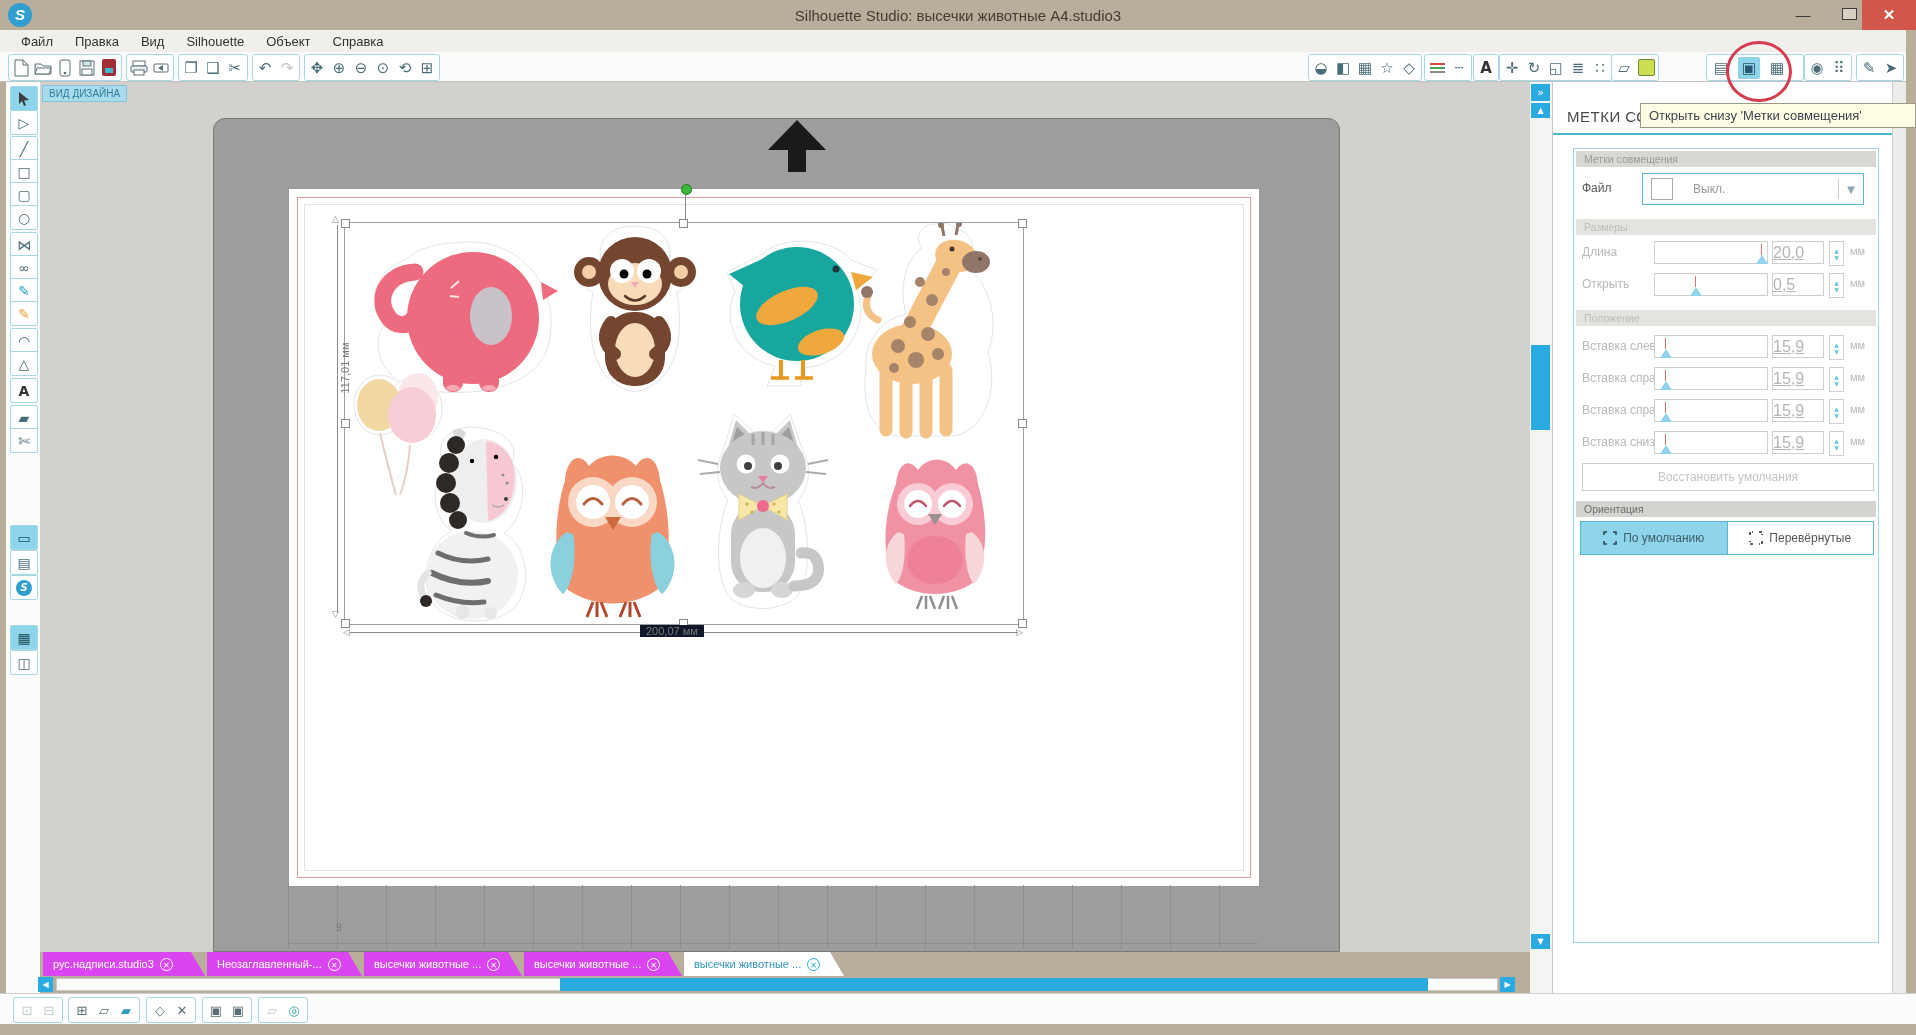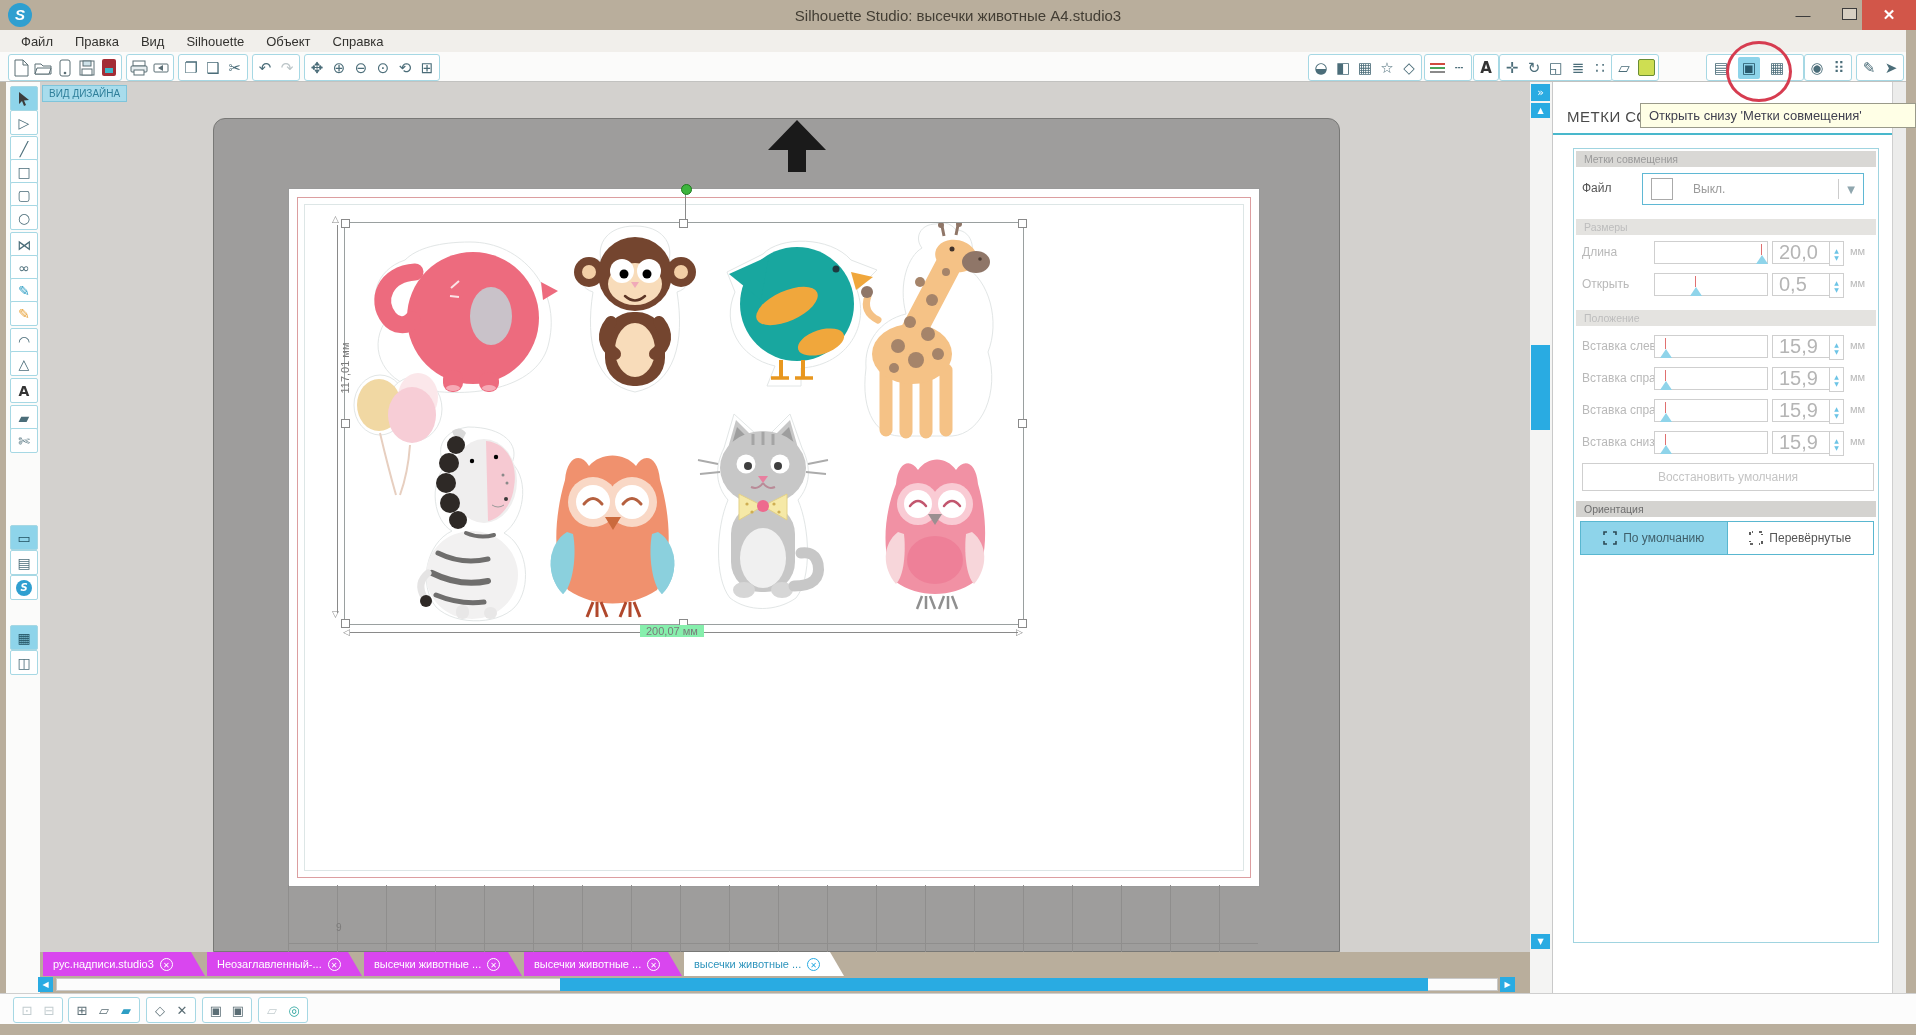--- a/index.html
+++ b/index.html
@@ -53,42 +53,42 @@
   .stk{position:absolute;}
   
   .selrect{position:absolute;left:304px;top:140px;width:678px;height:401px;border:1px solid #9aa0a0;}
   .handle{position:absolute;width:7px;height:7px;background:#fff;border:1px solid #8a8a8a;}
   .rotdot{position:absolute;left:641px;top:102px;width:9px;height:9px;border-radius:50%;background:#3db53d;border:1px solid #1e7a1e;}
   .rotline{position:absolute;left:645px;top:112px;width:1px;height:28px;background:#8a8a8a;}
   .dimvline{position:absolute;left:297px;top:143px;width:1px;height:388px;background:#8a8a8a;}
   .dimhline{position:absolute;left:310px;top:550px;width:668px;height:1px;background:#8a8a8a;}
   .dimarrow{position:absolute;color:#8a8a8a;font-size:9px;font-family:"DejaVu Sans",sans-serif;}
   .dimlabelv{position:absolute;left:270px;top:280px;color:#7a7a7a;font-size:11px;transform:rotate(-90deg);transform-origin:center;width:70px;text-align:center;background:transparent;}
-  .dimlabelh{position:absolute;left:600px;top:543px;color:#7a7a7a;font-size:11px;background:#86efac;padding:0 6px;}
+  .dimlabelh{position:absolute;left:600px;top:543px;color:#7a7a7a;font-size:11px;background:#0f172a;padding:0 6px;}
   
   .scrollcol{left:1530px;top:82px;width:22px;height:911px;background:#f4f4f3;}
   .sbtn{position:absolute;left:1px;width:19px;background:#29abe2;color:#fff;text-align:center;font-family:"DejaVu Sans",sans-serif;}
   
   .panel{left:1552px;top:82px;width:340px;height:911px;background:#fff;border-left:1px solid #c9c9c9;box-sizing:border-box;}
   .ptitle{position:absolute;left:14px;top:26px;font-size:15px;color:#4a4a4a;letter-spacing:0.5px;}
   .punder{position:absolute;left:0;top:51px;width:340px;height:2px;background:#49b8cc;}
   .pbox{position:absolute;left:20px;top:66px;width:306px;height:795px;border:1px solid #a0d4e0;box-sizing:border-box;}
   .gbar{position:absolute;left:2px;right:2px;height:16px;font-size:10.5px;line-height:16px;padding-left:8px;box-sizing:border-box;}
   .gbar.g1{background:#d9d8d5;color:#9a9a9a;}
   .gbar.gd{background:#e4e3e0;color:#bdbdbd;}
   .gbar.g2{background:#d4d3d0;color:#6e6e6e;}
   .prow{position:absolute;left:0;width:100%;height:24px;}
   .plabel{position:absolute;left:8px;top:4px;font-size:12px;}
   .plabel.on{color:#555;}
   .plabel.off{color:#b9b9b9;}
   .slider{position:absolute;left:80px;top:0;width:112px;height:21px;border:1px solid #cfcfcf;background:#fff;}
   .smark{position:absolute;top:0;height:100%;}
   .sline{position:absolute;left:3px;top:2px;width:1px;height:11px;background:#e07070;}
   .stri{position:absolute;left:-2px;bottom:-1px;width:0;height:0;border-left:6px solid transparent;border-right:6px solid transparent;border-bottom:9px solid #8fd4ea;}
-  .numbox{position:absolute;left:198px;top:0;width:50px;height:21px;border:1px solid #cfcfcf;color:#b5b5b5;font-size:20px;line-height:21px;padding-left:6px;background:#fff;}
+  .numbox{position:absolute;left:198px;top:0;width:50px;height:21px;border:1px solid #cfcfcf;color:#b5b5b5;font-size:16px;line-height:21px;background:#fff;text-decoration:underline;}
   .spin{position:absolute;left:255px;top:0;width:13px;height:23px;border:1px solid #cfcfcf;display:flex;flex-direction:column;align-items:center;justify-content:center;color:#6cc4e6;font-size:6px;line-height:7px;background:#fff;font-family:"DejaVu Sans",sans-serif;}
   .unit{position:absolute;left:276px;top:4px;font-size:11px;color:#b9b9b9;}
   .dropdown{position:absolute;left:68px;top:-4px;width:220px;height:30px;border:1.5px solid #5fb8d4;background:#fff;display:flex;align-items:center;}
   .swatch{width:20px;height:20px;border:1px solid #aaa;margin-left:8px;background:#fff;}
   .ddval{margin-left:20px;font-size:12px;color:#9a9a9a;flex:1;}
   .ddsep{width:1px;height:20px;background:#ccc;margin-right:8px;}
   .ddarr{margin-right:8px;color:#8fa6ae;font-size:10px;font-family:"DejaVu Sans",sans-serif;}
   .restore{position:absolute;left:8px;width:290px;height:26px;border:1px solid #cfcfcf;background:#fff;color:#c4c4c4;font-size:12px;text-align:center;line-height:26px;}
   .orientwrap{position:absolute;left:6px;width:294px;height:34px;border:1px solid #59b7d0;display:flex;box-sizing:border-box;}
   .obtn{flex:1;display:flex;align-items:center;justify-content:center;gap:6px;font-size:12px;}

